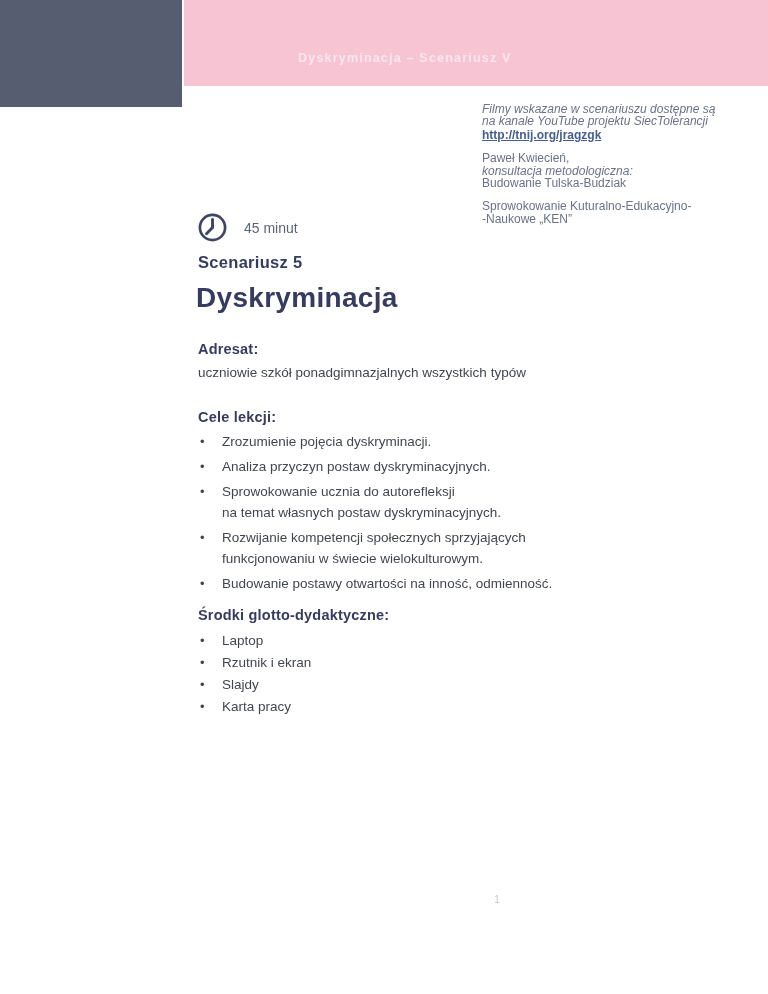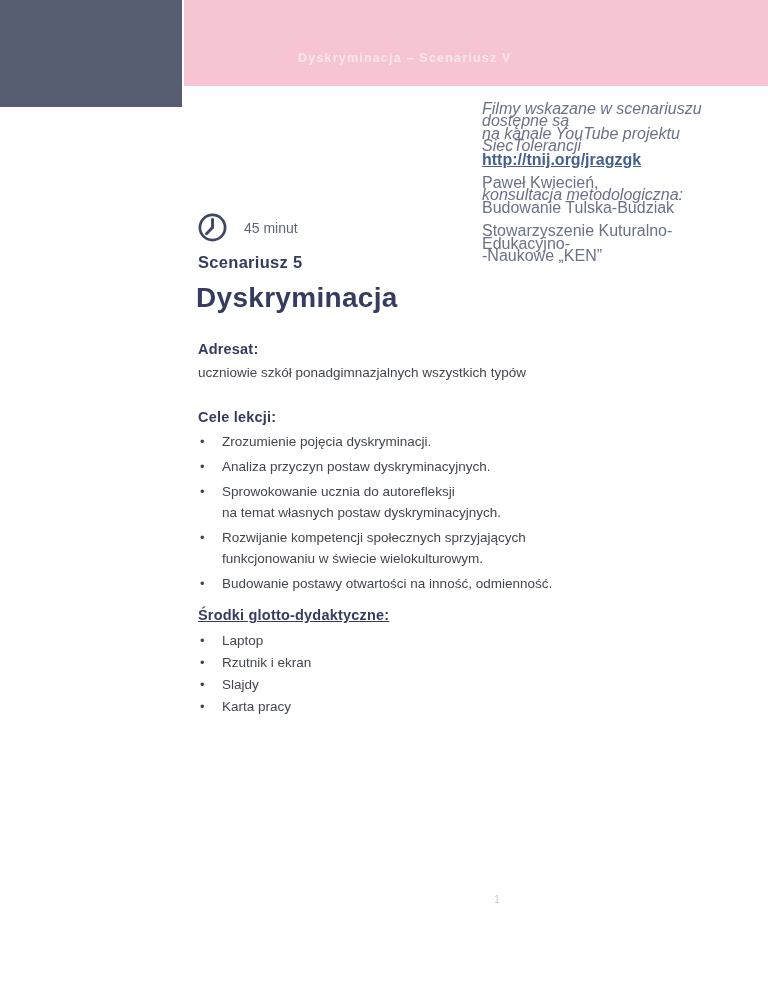--- a/index.html
+++ b/index.html
@@ -23,41 +23,41 @@
   
   .dark-rect{position:absolute;left:0;top:0;width:182px;height:107px;background:var(--slate-rect);}
   .pink-band{position:absolute;left:184px;top:0;width:584px;height:86px;background:var(--pink);}
   .band-title{
     position:absolute;left:298px;top:51px;
     font-size:12.5px;font-weight:600;letter-spacing:1.2px;
     color:var(--banner-text);white-space:nowrap;
   }
   
   .notes{position:absolute;left:482px;top:103px;width:270px;
-    font-size:16px;line-height:12.4px;color:var(--note-text);}
+    font-size:12px;line-height:12.4px;color:var(--note-text);}
   .notes .italic{font-style:italic;}
   .notes .link{
     display:inline-block;margin-top:1px;
     font-weight:700;color:var(--link);text-decoration:underline;cursor:pointer;
   }
   .notes .group{margin-top:11px;}
   
   .duration{position:absolute;left:197px;top:212px;display:flex;align-items:center;}
   .duration svg{display:block;}
   .duration-label{margin-left:16px;font-size:14px;color:var(--duration-text);}
   
   .kicker{position:absolute;left:198px;top:253px;font-size:16.5px;font-weight:700;
     color:var(--navy);letter-spacing:.3px;}
   .doc-title{position:absolute;left:196px;top:282px;font-size:28px;font-weight:700;
     color:var(--navy);letter-spacing:.3px;}
   .sec-heading{position:absolute;left:198px;font-size:14.5px;font-weight:700;
     color:var(--navy);letter-spacing:.2px;}
   .h-adresat{top:341px;}
   .h-cele{top:409px;}
-  .h-srodki{top:607px;text-decoration:underline;}
+  .h-srodki{top:607px;}
   .adresat-text{position:absolute;left:198px;top:365px;font-size:13.5px;color:var(--body-text);}
   
   ul.blist{position:absolute;left:198px;margin:0;padding:0;list-style:none;
     font-size:13.5px;color:var(--body-text);}
   ul.blist li{position:relative;padding-left:24px;line-height:21px;white-space:pre-line;}
   ul.blist li::before{content:"•";position:absolute;left:2px;top:0;font-size:13px;}
   ul.cele{top:431px;width:440px;}
   ul.cele li{margin-bottom:4px;}
   ul.srodki{top:630px;width:300px;}
   ul.srodki li{line-height:22px;margin-bottom:0;}
@@ -79,21 +79,21 @@
     <div class="italic">na kanale YouTube projektu SiecTolerancji</div>
     <span class="link">http://tnij.org/jragzgk</span>
 
     <div class="group">
       <div>Paweł Kwiecień,</div>
       <div class="italic">konsultacja metodologiczna:</div>
       <div>Budowanie Tulska-Budziak</div>
     </div>
 
     <div class="group">
-      <div>Stowarzyszenie Kuturalno-Edukacyjno-</div>
+      <div>Sprowokowanie Kuturalno-Edukacyjno-</div>
       <div>-Naukowe „KEN”</div>
     </div>
   </div>
 
   <div class="duration">
     <span>
       <svg width="31" height="31" viewBox="0 0 32 32" aria-hidden="true">
         <circle cx="16" cy="16" r="13" fill="none" stroke="#3f4663" stroke-width="2.8"></circle>
         <line x1="16" y1="16" x2="16" y2="7.6" stroke="#3f4663" stroke-width="3" stroke-linecap="round"></line>
         <line x1="16" y1="16" x2="9.8" y2="22.4" stroke="#3f4663" stroke-width="3" stroke-linecap="round"></line>

